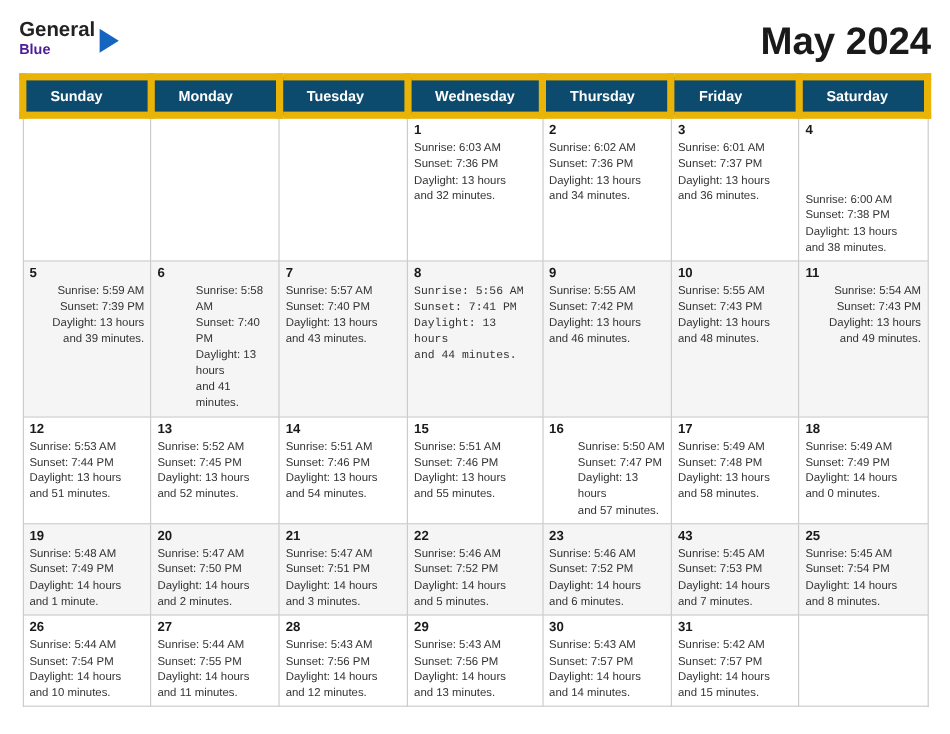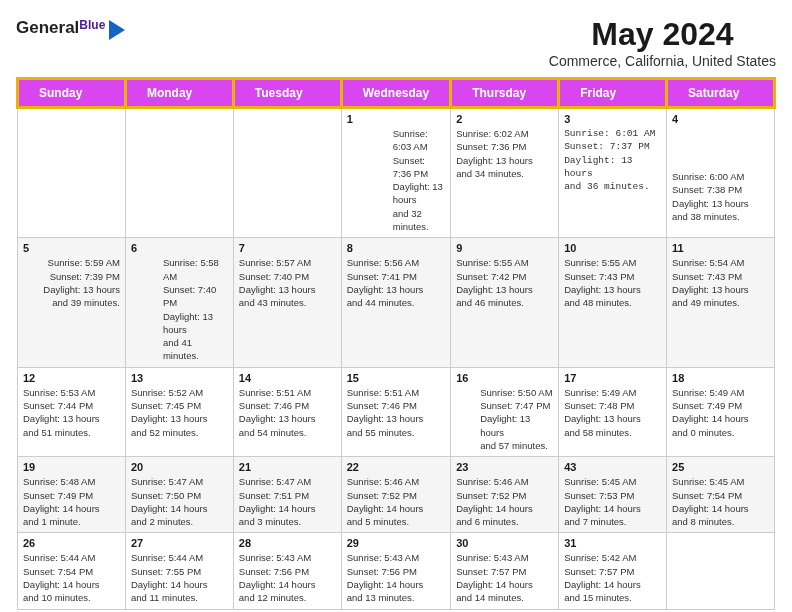--- a/index.html
+++ b/index.html
@@ -10,44 +10,44 @@
       min-height: 612px;
       padding: 16px;
     }
     .header {
       display: flex;
       justify-content: space-between;
       align-items: flex-start;
       margin-bottom: 8px;
     }
     .title-block {
-      text-align: center;
+      text-align: left;
     }
     .main-title {
       font-size: 32px;
       font-weight: bold;
       color: #1a1a1a;
     }
     .subtitle {
       font-size: 14px;
       color: #333;
     }
     .calendar {
       width: 100%;
       border-collapse: collapse;
       border: 1px solid #bbb;
     }
     .calendar th {
-      background: #d946ef;
+      background: #0c4a6e;
       color: #fff;
       font-size: 12px;
       font-weight: bold;
       padding: 6px 20px;
       text-align: left;
-      border: 3px solid #eab308;
+      border: 6px solid #eab308;
     }
     .calendar td {
       vertical-align: top;
       border: 1px solid #ccc;
       padding: 4px 5px;
       font-size: 10px;
       color: #333;
       width: 108px;
       min-height: 80px;
       background: #fff;
@@ -69,21 +69,21 @@
     }
     .empty-cell {
       background: #f9f9f9;
     }
     .logo-row {
       display: flex;
       align-items: center;
     }
     .logo-text {
       display: flex;
-      flex-direction: row;
+      flex-direction: column;
       line-height: 1.1;
     }
     .logo-general-text {
       font-size: 17px;
       font-weight: bold;
       color: #222;
     }
     .logo-blue-text {
       font-size: 12px;
       font-weight: bold;
@@ -105,21 +105,20 @@
 <div class="header">
   <div class="logo-row">
     <div class="logo-text">
       <span class="logo-general-text">General</span>
       <span class="logo-blue-text">Blue</span>
     </div>
     <div class="logo-triangle"></div>
   </div>
   <div class="title-block">
     <div class="main-title">May 2024</div>
-    <div class="subtitle">Commerce, California, United States</div>
   </div>
 </div>
 
 <table class="calendar">
   <thead>
     <tr>
     <th>Sunday</th>
         <th>Monday</th>
         <th>Tuesday</th>
         <th>Wednesday</th>
@@ -128,35 +127,35 @@
         <th>Saturday</th>
       </tr>
   </thead>
   <tbody id="calendar-body">
   <tr>
         <td class="empty-cell"></td>
         <td class="empty-cell"></td>
         <td class="empty-cell"></td>
         <td>
           <span class="day-num">1</span>
-          <div class="cell-content" style="white-space: pre-line; margin-left: 46px;">Sunrise: 6:03 AM
+          <div class="cell-content" style="white-space: pre-line;">Sunrise: 6:03 AM
 Sunset: 7:36 PM
 Daylight: 13 hours
 and 32 minutes.</div>
         </td>
         <td>
           <span class="day-num">2</span>
           <div class="cell-content" style="white-space: pre-line;">Sunrise: 6:02 AM
 Sunset: 7:36 PM
 Daylight: 13 hours
 and 34 minutes.</div>
         </td>
         <td>
           <span class="day-num">3</span>
-          <div class="cell-content" style="white-space: pre-line; font-family: Liberation Mono, monospace;">Sunrise: 6:01 AM
+          <div class="cell-content" style="white-space: pre-line;">Sunrise: 6:01 AM
 Sunset: 7:37 PM
 Daylight: 13 hours
 and 36 minutes.</div>
         </td>
         <td>
           <span class="day-num">4</span>
           <div class="cell-content" style="white-space: pre-line; margin-top: 45px;">Sunrise: 6:00 AM
 Sunset: 7:38 PM
 Daylight: 13 hours
 and 38 minutes.</div>
@@ -179,42 +178,42 @@
         </td>
         <td>
           <span class="day-num">7</span>
           <div class="cell-content" style="white-space: pre-line;">Sunrise: 5:57 AM
 Sunset: 7:40 PM
 Daylight: 13 hours
 and 43 minutes.</div>
         </td>
         <td>
           <span class="day-num">8</span>
-          <div class="cell-content" style="white-space: pre-line;">Sunrise: 5:56 AM
+          <div class="cell-content" style="white-space: pre-line; font-family: Liberation Mono, monospace;">Sunrise: 5:56 AM
 Sunset: 7:41 PM
 Daylight: 13 hours
 and 44 minutes.</div>
         </td>
         <td>
           <span class="day-num">9</span>
           <div class="cell-content" style="white-space: pre-line;">Sunrise: 5:55 AM
 Sunset: 7:42 PM
 Daylight: 13 hours
 and 46 minutes.</div>
         </td>
         <td>
           <span class="day-num">10</span>
           <div class="cell-content" style="white-space: pre-line;">Sunrise: 5:55 AM
 Sunset: 7:43 PM
 Daylight: 13 hours
 and 48 minutes.</div>
         </td>
         <td>
           <span class="day-num">11</span>
-          <div class="cell-content" style="white-space: pre-line;">Sunrise: 5:54 AM
+          <div class="cell-content" style="white-space: pre-line; text-align: right;">Sunrise: 5:54 AM
 Sunset: 7:43 PM
 Daylight: 13 hours
 and 49 minutes.</div>
         </td>
       </tr>
       <tr>
         <td>
           <span class="day-num">12</span>
           <div class="cell-content" style="white-space: pre-line;">Sunrise: 5:53 AM
 Sunset: 7:44 PM

